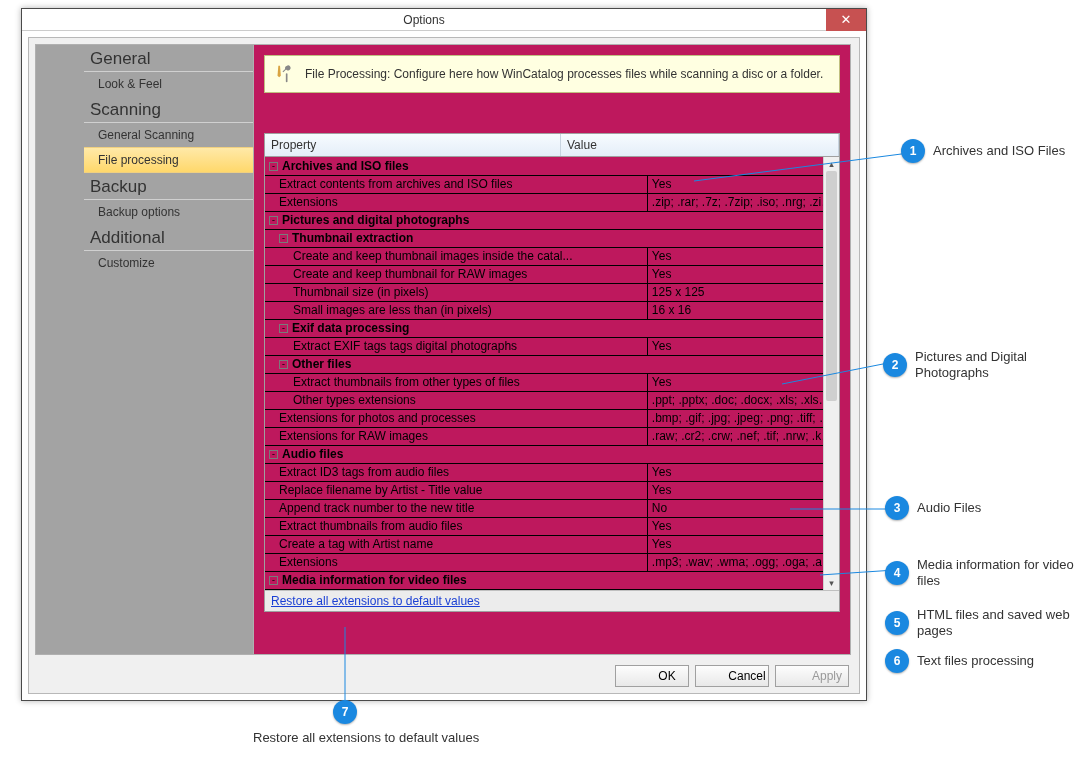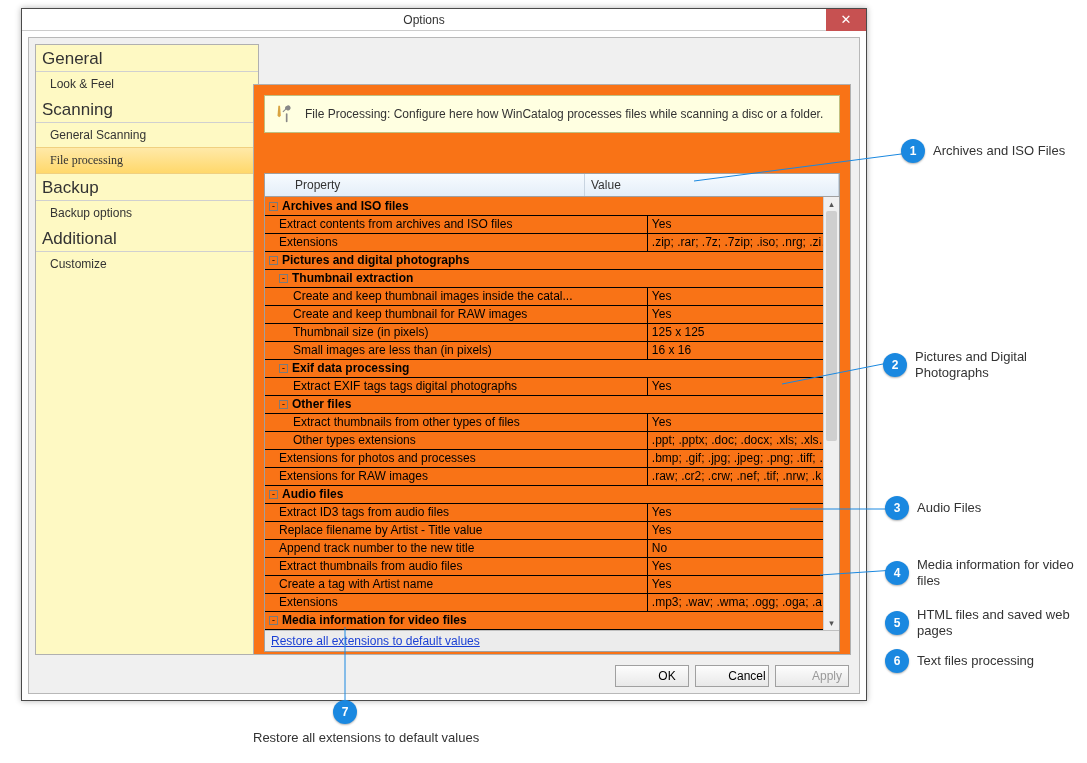--- a/index.html
+++ b/index.html
@@ -49,49 +49,48 @@
     position: absolute;
     left: 6px; right: 6px; top: 28px; bottom: 6px;
     background: #f0f0f0;
     border: 1px solid #b8b8b8;
   }
   .nav {
     position: absolute;
     left: 6px; top: 6px;
     width: 224px;
     bottom: 38px;
-    background: #fef9c3;
+    background: #a3a3a3;
     border: 1px solid #b0b0b0;
     overflow: hidden;
+    padding-left: 48px;
   }
   .nav-cat {
     padding: 4px 6px 2px 6px;
     font-size: 17px;
     color: #333;
     border-bottom: 1px solid #d0d0d0;
   }
   .nav-item {
     padding: 5px 6px 5px 14px;
     font-size: 12px;
     color: #333;
     cursor: default;
   }
   .nav-item.selected {
     background: linear-gradient(#ffe9a8, #ffd86b);
     border-top: 1px solid #f0d080;
     border-bottom: 1px solid #f0d080;
-    font-family: Liberation Serif, serif;
   }
   .content {
     position: absolute;
     left: 224px; right: 8px; top: 6px; bottom: 38px;
-    background: #f97316;
+    background: #be185d;
     border: 1px solid #b0b0b0;
     padding: 10px;
-    margin-top: 40px;
   }
   .info-box {
     background: #ffffe1;
     border: 1px solid #c0c080;
     padding: 8px 10px;
     display: flex;
     align-items: center;
     gap: 10px;
     font-size: 12px;
     color: #333;
@@ -102,21 +101,20 @@
   }
   .grid-wrap {
     margin-top: 40px;
     border: 1px solid #a0a0a0;
   }
   .grid-header {
     display: flex;
     background: linear-gradient(#f7fbff, #e4eef8);
     border-bottom: 1px solid #a0a0a0;
     color: #333;
-    padding-left: 24px;
   }
   .grid-header .col {
     padding: 4px 6px;
     border-right: 1px solid #c8d4e0;
   }
   .col-prop { width: 296px; }
   .col-val  { flex: 1; }
   .grid-body {
     position: relative;
     max-height: 440px;

